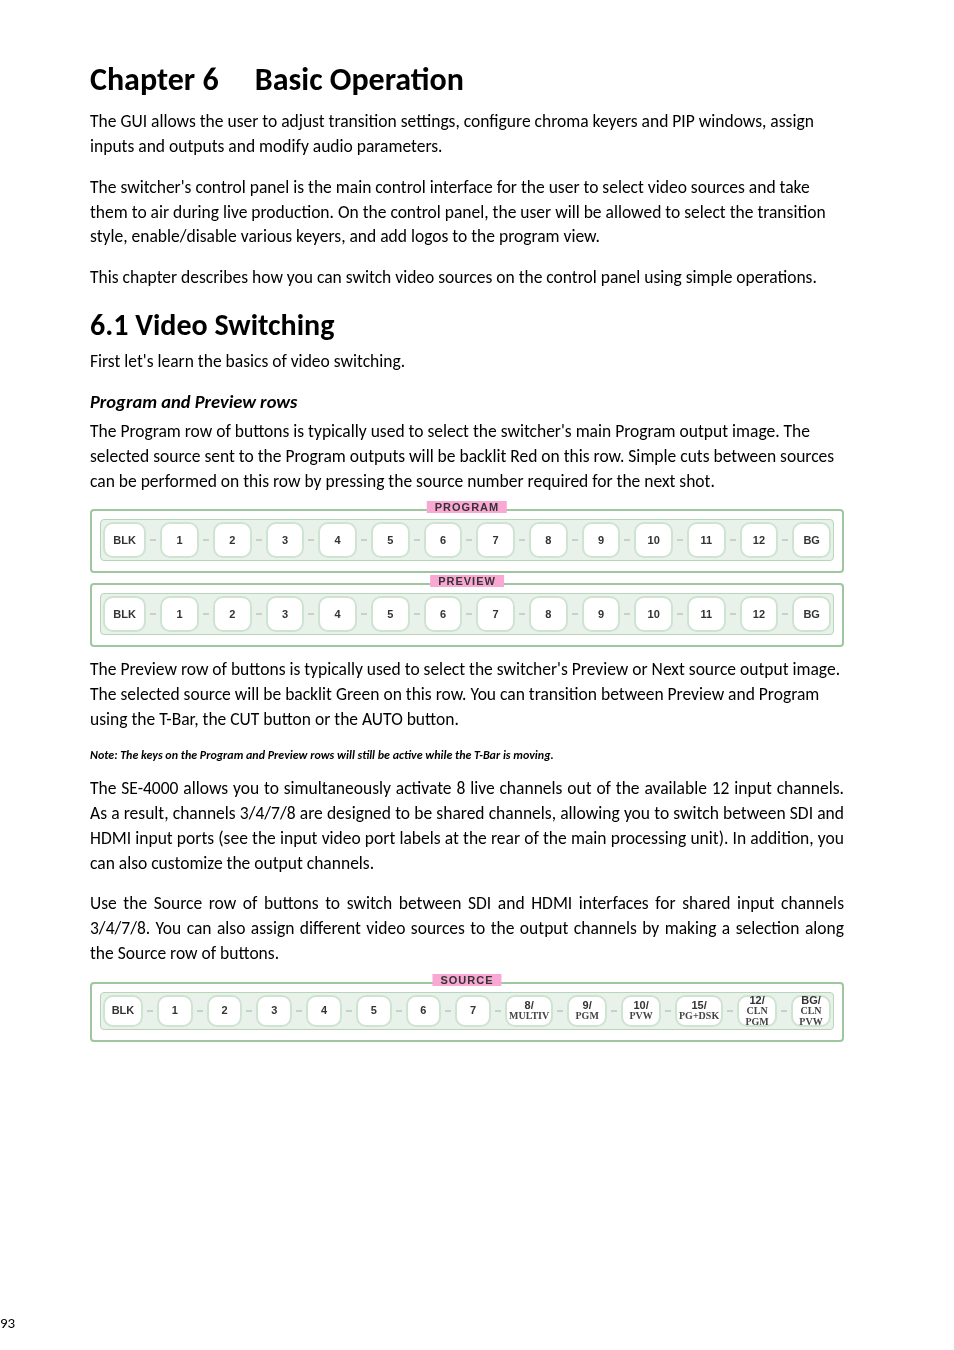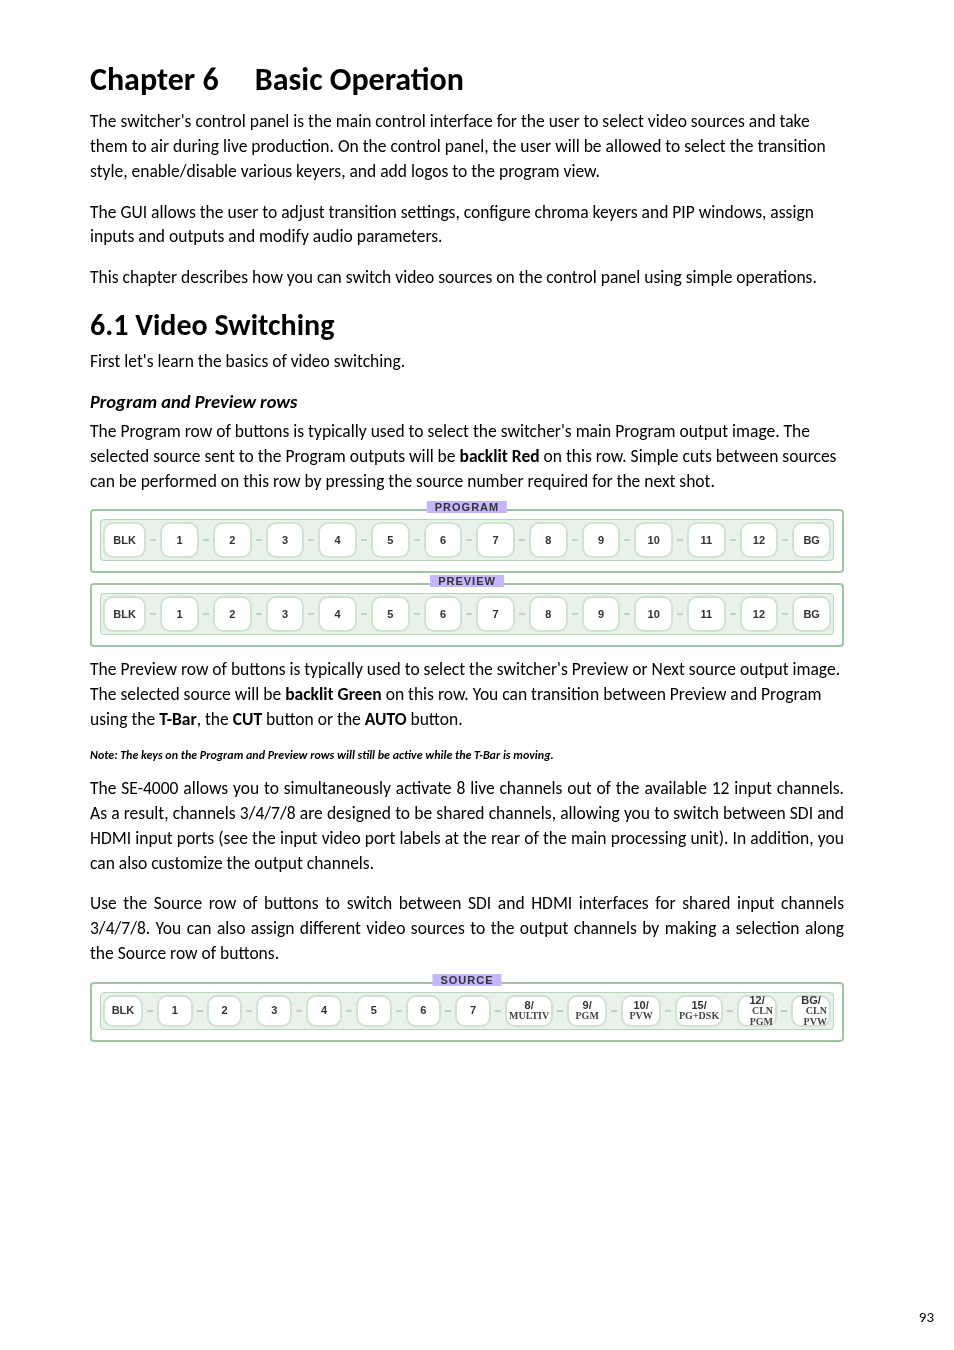--- a/index.html
+++ b/index.html
@@ -47,42 +47,42 @@
     margin: 10px 0 6px 0;
   }
   p.note {
     font-size: 12px;
     font-weight: 700;
     font-style: italic;
     margin: 6px 0 14px 0;
   }
   .page-num {
     position: absolute;
-    bottom: 24px;
+    bottom: 18px;
     left: 0; right: 0;
-    text-align: right;
+    text-align: left;
     font-size: 15px;
   }
 
   
   .panel {
     border: 2px solid var(--border-green);
     border-radius: 4px;
     padding: 8px 8px 10px 8px;
     margin: 6px 0 10px 0;
     position: relative;
     background: #fff;
   }
   .panel + .panel { margin-top: 8px; }
   .panel-legend {
     position: absolute;
     top: -10px;
     left: 50%;
     transform: translateX(-50%);
-    background: #c4b5fd;
+    background: #f9a8d4;
     padding: 0 8px;
     font-family: "Segoe UI", Arial, sans-serif;
     font-size: 11px;
     letter-spacing: 1px;
     font-weight: 700;
     color: #333;
   }
   .row {
     display: flex;
     align-items: center;
@@ -125,35 +125,35 @@
     position: relative;
   }
   .conn::before {
     content: "";
     position: absolute;
     left: 0; right: 0;
     top: 50%;
     border-top: 1px solid #9cb89e;
     transform: translateY(-50%);
   }
-  .keycap.wide { flex: 1.15 1 0; text-align: right; }
+  .keycap.wide { flex: 1.15 1 0; }
   .source .keycap { height: 32px; }
 
   
-  b { font-weight: 700; margin-top: 15px; }
+  b { font-weight: 400; margin-top: 15px; }
 </style>
 </head>
 <body>
 
 <div class="page">
 
   <h1 class="chapter">Chapter 6     Basic Operation</h1>
 
+  <p class="body-text">The GUI allows the user to adjust transition settings, configure chroma keyers and PIP windows, assign inputs and outputs and modify audio parameters.</p>
   <p class="body-text">The switcher's control panel is the main control interface for the user to select video sources and take them to air during live production. On the control panel, the user will be allowed to select the transition style, enable/disable various keyers, and add logos to the program view.</p>
-  <p class="body-text">The GUI allows the user to adjust transition settings, configure chroma keyers and PIP windows, assign inputs and outputs and modify audio parameters.</p>
   <p class="body-text">This chapter describes how you can switch video sources on the control panel using simple operations.</p>
 
   <h2 class="section">6.1 Video Switching</h2>
   <p class="body-text">First let's learn the basics of video switching.</p>
 
   <h3 class="subsection">Program and Preview rows</h3>
   <p class="body-text">
     <span>The Program row of buttons is typically used to select the switcher's main Program output image. The selected source sent to the Program outputs will be </span><b>backlit Red</b><span> on this row. Simple cuts between sources can be performed on this row by pressing the source number required for the next shot.</span>
   </p>
 

